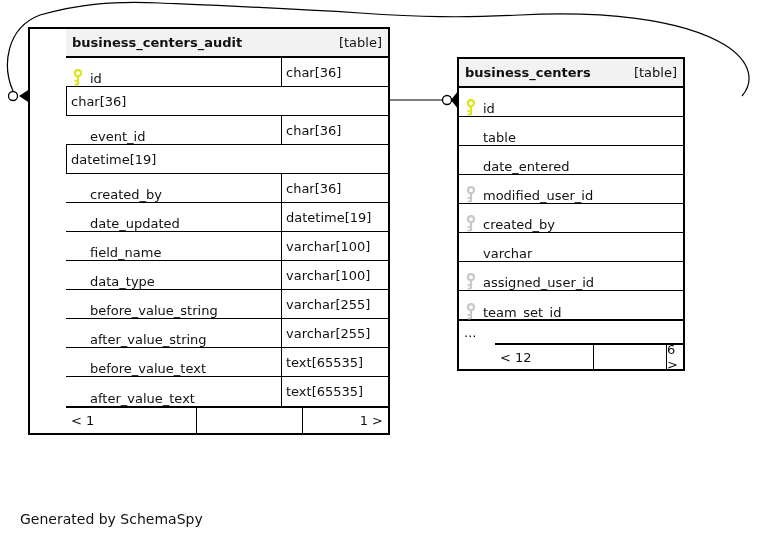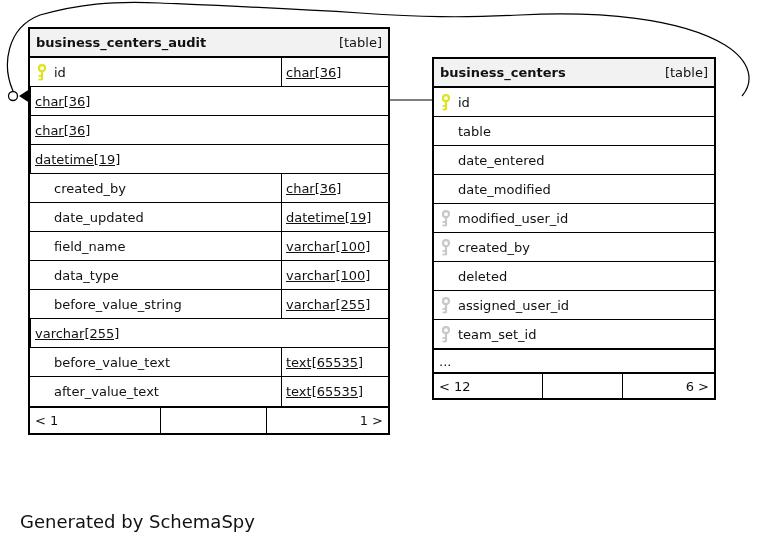--- a/index.html
+++ b/index.html
@@ -17,72 +17,72 @@
     display:flex;align-items:center;justify-content:space-between;
     padding:0 6px;box-sizing:border-box;
   }
   .tbl-name{font-weight:bold;}
   .tbl-tag{font-weight:normal;}
   .tbl-row{
     height:29px;display:flex;align-items:stretch;
     border-bottom:1px solid #000;box-sizing:border-box;background:#fff;
   }
   .tbl-rows .tbl-row:last-child{border-bottom:none;}
-  .cell-name{flex:1;display:flex;align-items:center;padding-left:5px;min-width:0;}
+  .cell-name{flex:1;display:flex;align-items:flex-end;padding-left:5px;min-width:0;}
   .key-slot{width:13px;display:flex;align-items:center;justify-content:center;margin-right:6px;flex:0 0 13px;}
   .key-slot svg{display:block;}
   .key-slot.nokey svg{visibility:hidden;}
   .key-slot.pk{color:var(--pk-color);}
   .key-slot.fk{color:var(--fk-color);}
   .cell-type{
     width:107px;flex:0 0 107px;border-left:1px solid #000;box-sizing:border-box;
-    display:flex;align-items:center;padding-left:4px;text-decoration:underline;
+    display:flex;align-items:center;padding-left:4px;
   }
   .ellipsis-row{
     height:24px;display:flex;align-items:center;padding-left:5px;
     border-top:2px solid #000;box-sizing:border-box;margin-top:-1px;
   }
   .tbl-footer{
     display:flex;border-top:2px solid #000;box-sizing:border-box;
   }
   .tbl-footer .fcell{
     display:flex;align-items:center;box-sizing:border-box;height:100%;
   }
   .tbl-footer .fcell + .fcell{border-left:1px solid #000;}
   .fcell.left{padding-left:5px;justify-content:flex-start;}
   .fcell.right{padding-right:5px;justify-content:flex-end;}
   #t0 .tbl-footer{height:27px;}
   #t0 .fcell.left{width:130px;}
   #t0 .fcell.mid{width:106px;}
   #t0 .fcell.right{flex:1;}
-  #t1 .tbl-footer{height:26px;}
+  #t1 .tbl-footer{height:26px;margin-left:36px;}
   #t1 .fcell.left{width:108px;}
   #t1 .fcell.mid{width:80px;}
   #t1 .fcell.right{flex:1;}
   #generated-by{
-    position:absolute;left:20px;top:511px;font-size:18px;color:#111;z-index:1;
+    position:absolute;left:20px;top:511px;font-size:14px;color:#111;z-index:1;
   }
 </style>
 </head>
 <body style="--pk-color: #dde41c; --fk-color: #c8c8c8;">
 
 <svg id="connectors" width="763" height="541" viewBox="0 0 763 541">
 
   <path d="M 13 91 C 2 66, 6 28, 40 15 C 80 4, 110 1, 160 3 C 230 6, 280 8, 360 13 C 420 17, 460 18, 520 15 C 600 11, 680 18, 725 45 C 752 62, 754 82, 742 96" fill="none" stroke="#000" stroke-width="1.2"></path>
 
   <line x1="390" y1="100" x2="442" y2="100" stroke="#000" stroke-width="1.2"></line>
 
   <circle cx="13" cy="96" r="4.5" fill="#fff" stroke="#000" stroke-width="1.3"></circle>
   <polygon points="19,96 29,89.5 29,102.5" fill="#000"></polygon>
 
   <circle cx="447" cy="100" r="4.5" fill="#fff" stroke="#000" stroke-width="1.3"></circle>
   <polygon points="451,100 458,91 458,109" fill="#000"></polygon>
 </svg>
 
-<div class="table-box" id="t0" style="left:28px;top:27px;width:362px;">
+<div class="table-box" id="t0" style="left:28px;top:27px;width:362px;padding-left:36px;">
   <div class="tbl-header">
     <span class="tbl-name">business_centers_audit</span>
     <span class="tbl-tag">[table]</span>
   </div>
   <div class="tbl-rows">
       <div class="tbl-row">
     <div class="cell-name">
       <span class="key-slot pk">
         <svg width="10" height="17" viewBox="0 0 10 17">
           <circle cx="5" cy="4.2" r="3" fill="none" stroke="currentColor" stroke-width="2.2"></circle>
@@ -92,20 +92,31 @@
         </svg>
       </span>
       <span>id</span>
     </div>
     <div class="cell-type">char[36]</div>
   </div>
       <div class="tbl-row">
     <div class="cell-type">char[36]</div>
   </div>
       <div class="tbl-row">
+    <div class="cell-name">
+      <span class="key-slot nokey">
+        <svg width="10" height="17" viewBox="0 0 10 17">
+          <circle cx="5" cy="4.2" r="3" fill="none" stroke="currentColor" stroke-width="2.2"></circle>
+          <line x1="5" y1="7" x2="5" y2="16" stroke="currentColor" stroke-width="2.2"></line>
+          <line x1="5" y1="12" x2="1.5" y2="12" stroke="currentColor" stroke-width="1.8"></line>
+          <line x1="5" y1="15.5" x2="1.5" y2="15.5" stroke="currentColor" stroke-width="1.8"></line>
+        </svg>
+      </span>
+      <span>event_id</span>
+    </div>
     <div class="cell-type">char[36]</div>
   </div>
       <div class="tbl-row">
     <div class="cell-type">datetime[19]</div>
   </div>
       <div class="tbl-row">
     <div class="cell-name">
       <span class="key-slot nokey">
         <svg width="10" height="17" viewBox="0 0 10 17">
           <circle cx="5" cy="4.2" r="3" fill="none" stroke="currentColor" stroke-width="2.2"></circle>
@@ -168,20 +179,31 @@
           <line x1="5" y1="7" x2="5" y2="16" stroke="currentColor" stroke-width="2.2"></line>
           <line x1="5" y1="12" x2="1.5" y2="12" stroke="currentColor" stroke-width="1.8"></line>
           <line x1="5" y1="15.5" x2="1.5" y2="15.5" stroke="currentColor" stroke-width="1.8"></line>
         </svg>
       </span>
       <span>before_value_string</span>
     </div>
     <div class="cell-type">varchar[255]</div>
   </div>
       <div class="tbl-row">
+    <div class="cell-name">
+      <span class="key-slot nokey">
+        <svg width="10" height="17" viewBox="0 0 10 17">
+          <circle cx="5" cy="4.2" r="3" fill="none" stroke="currentColor" stroke-width="2.2"></circle>
+          <line x1="5" y1="7" x2="5" y2="16" stroke="currentColor" stroke-width="2.2"></line>
+          <line x1="5" y1="12" x2="1.5" y2="12" stroke="currentColor" stroke-width="1.8"></line>
+          <line x1="5" y1="15.5" x2="1.5" y2="15.5" stroke="currentColor" stroke-width="1.8"></line>
+        </svg>
+      </span>
+      <span>after_value_string</span>
+    </div>
     <div class="cell-type">varchar[255]</div>
   </div>
       <div class="tbl-row">
     <div class="cell-name">
       <span class="key-slot nokey">
         <svg width="10" height="17" viewBox="0 0 10 17">
           <circle cx="5" cy="4.2" r="3" fill="none" stroke="currentColor" stroke-width="2.2"></circle>
           <line x1="5" y1="7" x2="5" y2="16" stroke="currentColor" stroke-width="2.2"></line>
           <line x1="5" y1="12" x2="1.5" y2="12" stroke="currentColor" stroke-width="1.8"></line>
           <line x1="5" y1="15.5" x2="1.5" y2="15.5" stroke="currentColor" stroke-width="1.8"></line>
@@ -206,21 +228,21 @@
     <div class="cell-type">text[65535]</div>
   </div>
     </div>
   <div class="tbl-footer">
     <div class="fcell left">&lt; 1</div>
     <div class="fcell mid"></div>
     <div class="fcell right">1 &gt;</div>
   </div>
 </div>
 
-<div class="table-box" id="t1" style="left:432px;top:57px;width:284px;">
+<div class="table-box" id="t1" style="left:457px;top:57px;width:228px;">
   <div class="tbl-header">
     <span class="tbl-name">business_centers</span>
     <span class="tbl-tag">[table]</span>
   </div>
   <div class="tbl-rows">
       <div class="tbl-row">
     <div class="cell-name">
       <span class="key-slot pk">
         <svg width="10" height="17" viewBox="0 0 10 17">
           <circle cx="5" cy="4.2" r="3" fill="none" stroke="currentColor" stroke-width="2.2"></circle>
@@ -256,34 +278,20 @@
           <line x1="5" y1="12" x2="1.5" y2="12" stroke="currentColor" stroke-width="1.8"></line>
           <line x1="5" y1="15.5" x2="1.5" y2="15.5" stroke="currentColor" stroke-width="1.8"></line>
         </svg>
       </span>
       <span>date_entered</span>
     </div>
 
   </div>
       <div class="tbl-row">
     <div class="cell-name">
-      <span class="key-slot nokey">
-        <svg width="10" height="17" viewBox="0 0 10 17">
-          <circle cx="5" cy="4.2" r="3" fill="none" stroke="currentColor" stroke-width="2.2"></circle>
-          <line x1="5" y1="7" x2="5" y2="16" stroke="currentColor" stroke-width="2.2"></line>
-          <line x1="5" y1="12" x2="1.5" y2="12" stroke="currentColor" stroke-width="1.8"></line>
-          <line x1="5" y1="15.5" x2="1.5" y2="15.5" stroke="currentColor" stroke-width="1.8"></line>
-        </svg>
-      </span>
-      <span>date_modified</span>
-    </div>
-
-  </div>
-      <div class="tbl-row">
-    <div class="cell-name">
       <span class="key-slot fk">
         <svg width="10" height="17" viewBox="0 0 10 17">
           <circle cx="5" cy="4.2" r="3" fill="none" stroke="currentColor" stroke-width="2.2"></circle>
           <line x1="5" y1="7" x2="5" y2="16" stroke="currentColor" stroke-width="2.2"></line>
           <line x1="5" y1="12" x2="1.5" y2="12" stroke="currentColor" stroke-width="1.8"></line>
           <line x1="5" y1="15.5" x2="1.5" y2="15.5" stroke="currentColor" stroke-width="1.8"></line>
         </svg>
       </span>
       <span>modified_user_id</span>
     </div>
@@ -306,21 +314,21 @@
       <div class="tbl-row">
     <div class="cell-name">
       <span class="key-slot nokey">
         <svg width="10" height="17" viewBox="0 0 10 17">
           <circle cx="5" cy="4.2" r="3" fill="none" stroke="currentColor" stroke-width="2.2"></circle>
           <line x1="5" y1="7" x2="5" y2="16" stroke="currentColor" stroke-width="2.2"></line>
           <line x1="5" y1="12" x2="1.5" y2="12" stroke="currentColor" stroke-width="1.8"></line>
           <line x1="5" y1="15.5" x2="1.5" y2="15.5" stroke="currentColor" stroke-width="1.8"></line>
         </svg>
       </span>
-      <span>deleted</span>
+      <span>varchar</span>
     </div>
 
   </div>
       <div class="tbl-row">
     <div class="cell-name">
       <span class="key-slot fk">
         <svg width="10" height="17" viewBox="0 0 10 17">
           <circle cx="5" cy="4.2" r="3" fill="none" stroke="currentColor" stroke-width="2.2"></circle>
           <line x1="5" y1="7" x2="5" y2="16" stroke="currentColor" stroke-width="2.2"></line>
           <line x1="5" y1="12" x2="1.5" y2="12" stroke="currentColor" stroke-width="1.8"></line>

